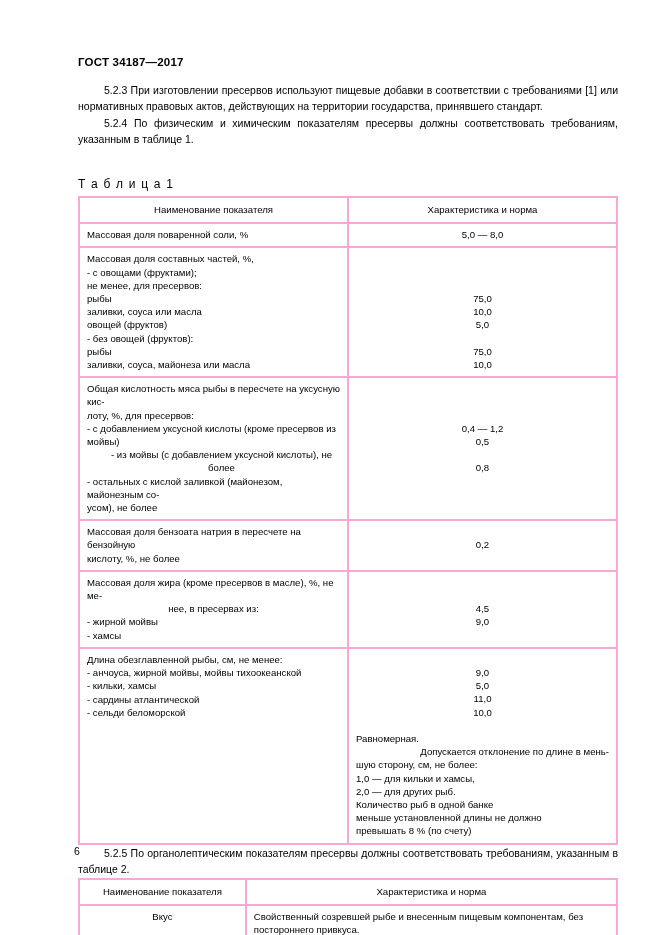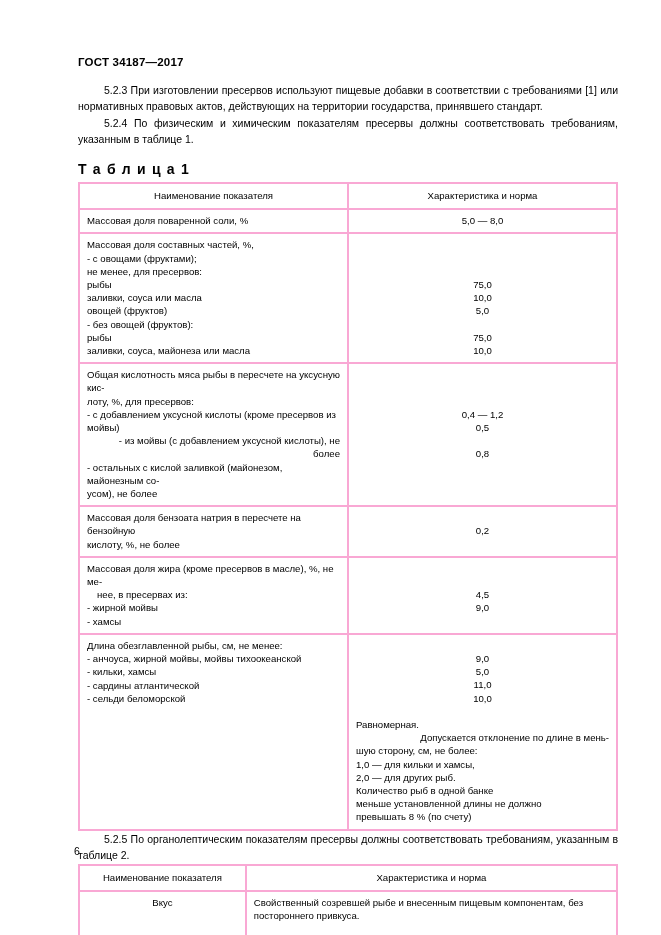--- a/index.html
+++ b/index.html
@@ -39,24 +39,23 @@
     margin: 0 0 1px 0;
     font-size: 10.5px;
     line-height: 16px;
     text-align: justify;
   }
   p.para .indent {
     display: inline-block;
     width: 26px;
   }
   .table-caption {
-    font-size: 14px;
+    font-size: 12px;
     letter-spacing: 1.2px;
-    margin: 14px 0 5px 0;
-    font-weight: bold;
+    margin: 30px 0 5px 0;
   }
   table.gost {
     border-collapse: collapse;
     width: 100%;
     table-layout: fixed;
   }
   table.gost td, table.gost th {
     border: 2px solid #f9a8d4;
     font-size: 9.6px;
     line-height: 13.2px;
@@ -148,21 +147,21 @@
               </div>
           </td>
         </tr>
         <tr>
           <td>
             <div class="val-lines" id="t1r2name">
                 <div style="text-align: left;">Общая кислотность мяса рыбы в пересчете на уксусную кис-</div>
                 <div style="text-align: left;">лоту, %, для пресервов:</div>
                 <div style="text-align: left;"> -  с добавлением  уксусной  кислоты  (кроме  пресервов  из</div>
                 <div style="text-align: left;">мойвы)</div>
-                <div style="text-align: right; margin-left: 16px;"> - из мойвы (с добавлением уксусной кислоты), не более</div>
+                <div style="text-align: center; margin-left: 16px;"> - из мойвы (с добавлением уксусной кислоты), не более</div>
                 <div style="text-align: left;"> - остальных с кислой заливкой (майонезом, майонезным со-</div>
                 <div style="text-align: left;">усом), не более</div>
               </div>
           </td>
           <td class="cell-center">
             <div class="val-lines" id="t1r2val">
                 <div class="spacer-line" style="text-align: center;">&nbsp;</div>
                 <div class="spacer-line" style="text-align: center;">&nbsp;</div>
                 <div class="spacer-line" style="text-align: center;">&nbsp;</div>
                 <div style="text-align: center;">0,4 — 1,2</div>
@@ -183,21 +182,21 @@
             <div class="val-lines" id="t1r3val">
                 <div class="spacer-line" style="text-align: center;">&nbsp;</div>
                 <div style="">0,2</div>
               </div>
           </td>
         </tr>
         <tr>
           <td>
             <div class="val-lines" id="t1r4name">
                 <div style="text-align: left;">Массовая доля жира (кроме пресервов в масле), %, не ме-</div>
-                <div style="text-align: left; margin-left: 10px;">нее, в пресервах из:</div>
+                <div style="text-align: center;">нее, в пресервах из:</div>
                 <div style="text-align: left;"> - жирной мойвы</div>
                 <div style="text-align: left;"> - хамсы</div>
               </div>
           </td>
           <td class="cell-center">
             <div class="val-lines" id="t1r4val">
                 <div class="spacer-line" style="text-align: center;">&nbsp;</div>
                 <div class="spacer-line" style="text-align: center;">&nbsp;</div>
                 <div style="text-align: center;">4,5</div>
                 <div style="text-align: center;">9,0</div>

